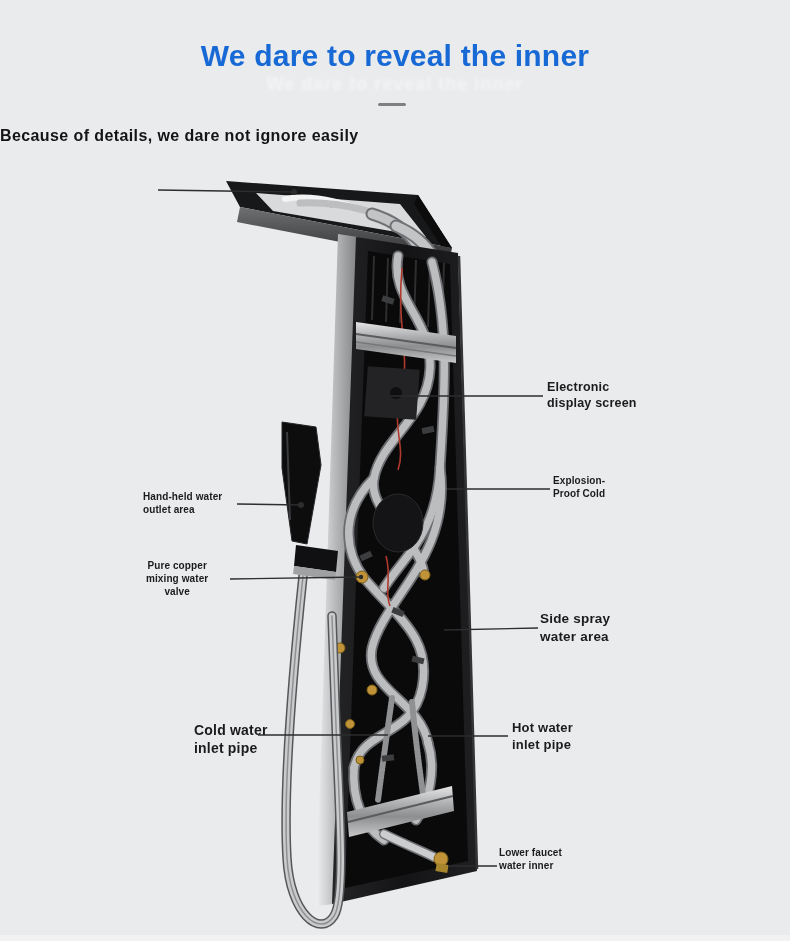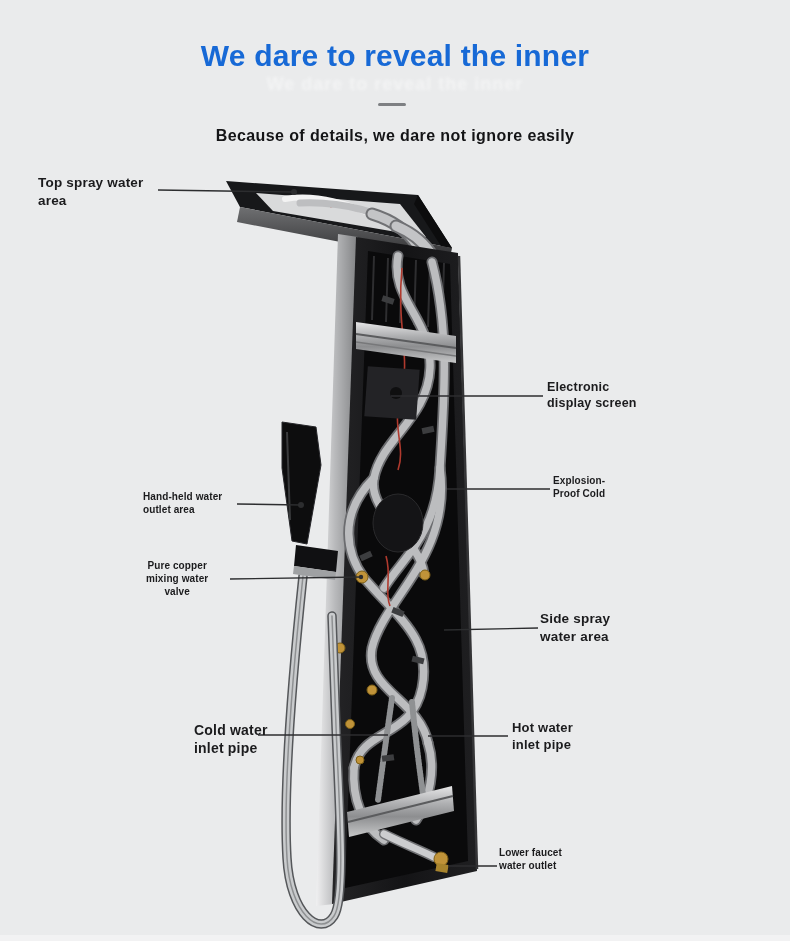--- a/index.html
+++ b/index.html
@@ -23,21 +23,21 @@
   }
   .title{
     position:absolute;top:39px;left:0;right:0;text-align:center;
     font-size:30px;font-weight:bold;color:var(--accent_blue);letter-spacing:.2px;
   }
   .dash{
     position:absolute;top:103px;left:378px;width:28px;height:3px;
     background:#7e8083;border-radius:2px;
   }
   .subtitle{
-    position:absolute;top:127px;left:0;right:0;text-align:center;
+    position:absolute;top:127px;left:0;right:0;text-align:left;
     font-size:16px;font-weight:bold;color:#141416;letter-spacing:.4px;
   }
   .subtitle-kr{
     position:absolute;top:159px;left:0;right:0;text-align:center;
     font-size:9px;color:#b4b7b9;letter-spacing:4px;
   }
   .callout{
     position:absolute;color:var(--label_color);font-weight:bold;
     white-space:pre-line;line-height:1.3;
   }
@@ -204,34 +204,32 @@
       <line x1="508" y1="736" x2="428" y2="736"></line>
       <line x1="497" y1="866" x2="448" y2="866"></line>
     </g>
     <g fill="var(--leader_color)">
       <circle cx="294" cy="192" r="3"></circle>
       <circle cx="301" cy="505" r="3"></circle>
       <circle cx="361" cy="577" r="2.2"></circle>
     </g>
   </svg>
 
-  <div class="callout big" style="left:38px;  top:174px;">Top spray water
-area</div>
   <div class="callout big" style="left:547px; top:379px; font-size:12.5px;">Electronic
 display screen</div>
   <div class="callout small" style="left:553px; top:474px;">Explosion-
 Proof Cold</div>
   <div class="callout small" style="left:143px; top:490px;">Hand-held water
 outlet area</div>
   <div class="callout small" style="left:146px; top:559px;text-align:center;">Pure copper
 mixing water
 valve</div>
   <div class="callout big" style="left:540px; top:610px;">Side spray
 water area</div>
   <div class="callout big" style="left:178px; top:721px; font-size:14px;margin-left:16px;">Cold water
 inlet pipe</div>
   <div class="callout big" style="left:512px; top:720px; font-size:13px;">Hot water
 inlet pipe</div>
   <div class="callout small" style="left:499px; top:846px;">Lower faucet
-water outlet</div>
+water inner</div>
 
   <div class="bottom-strip"></div>
 </div>
 
 </body></html>

